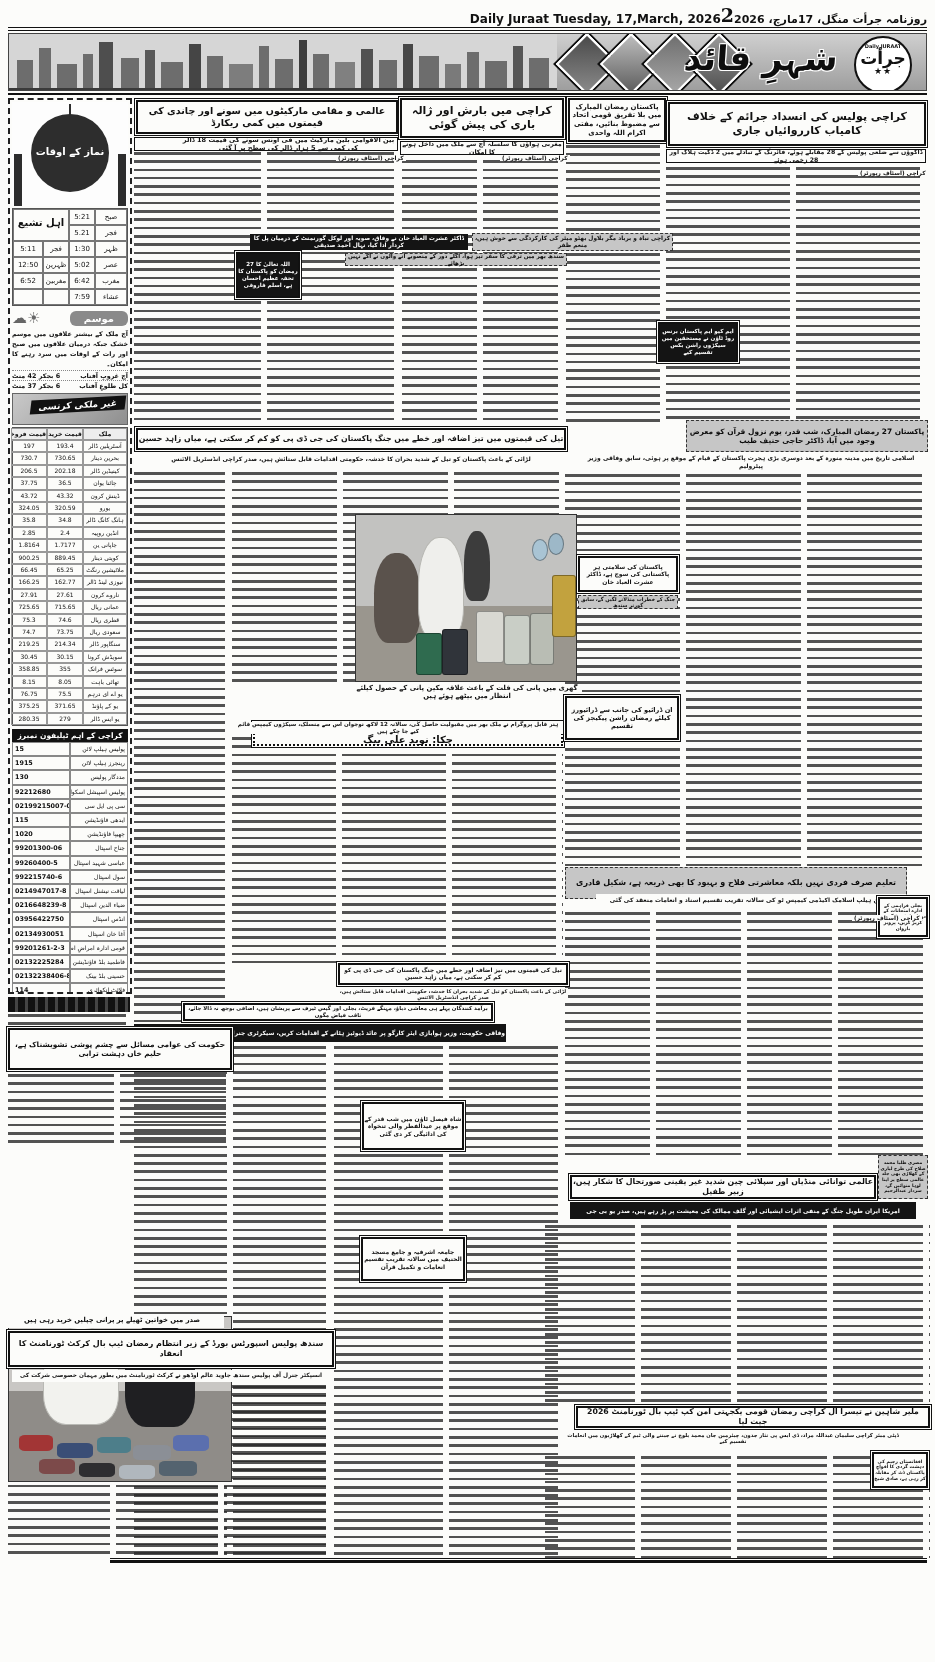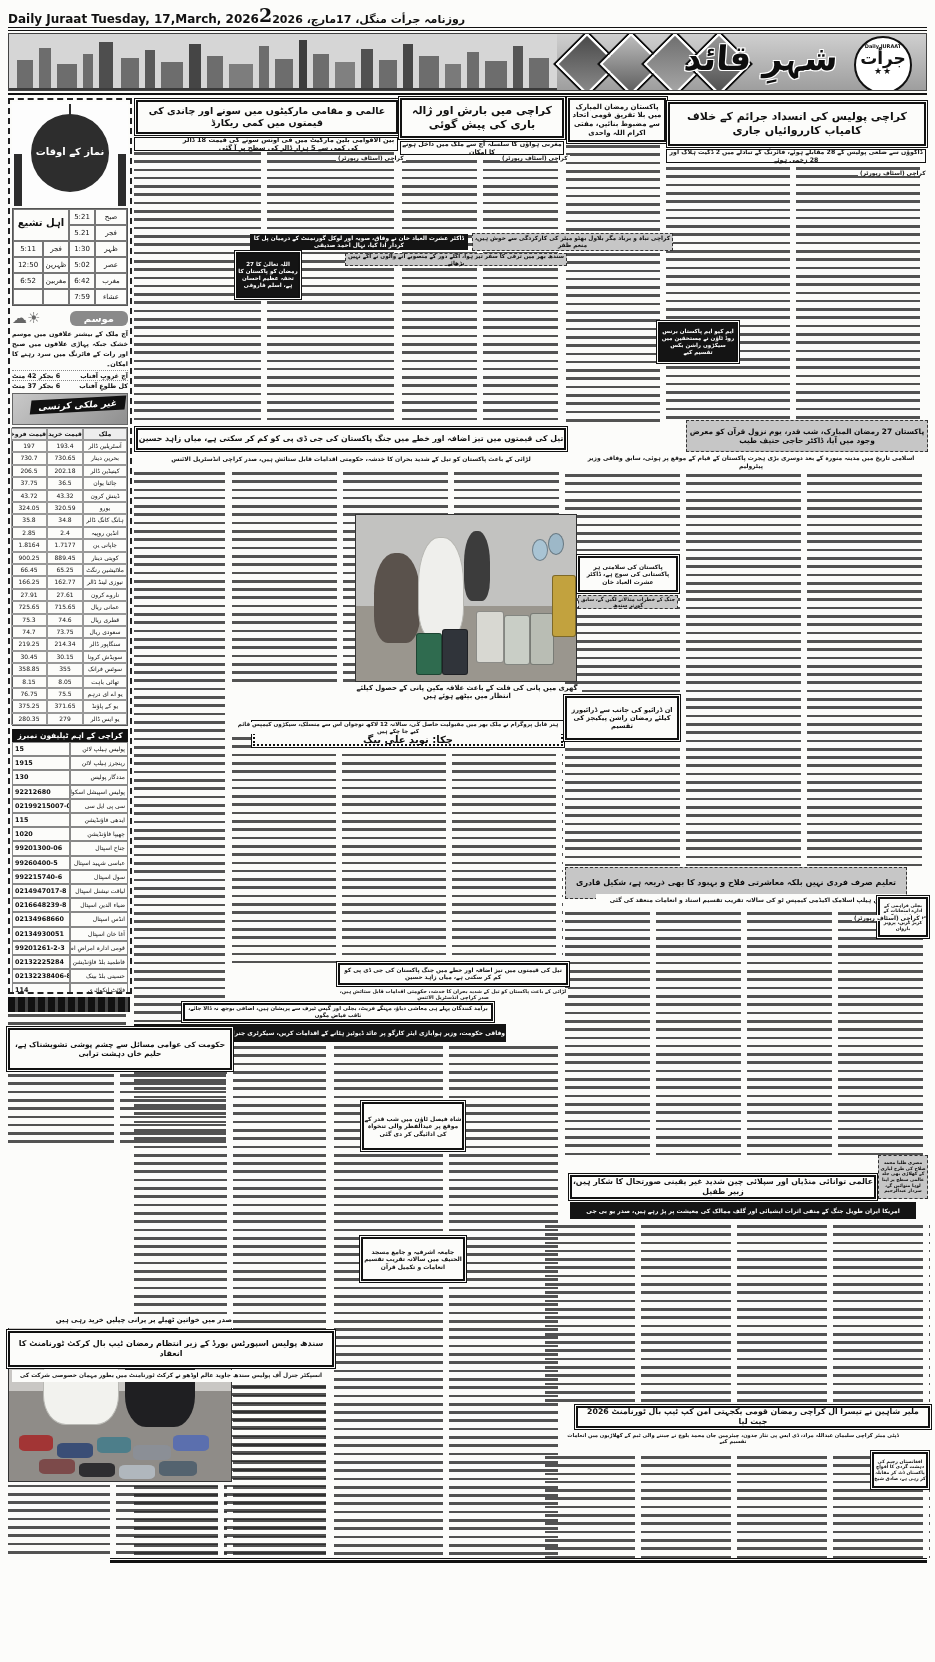--- a/index.html
+++ b/index.html
@@ -1,20 +1,20 @@
 <!DOCTYPE html>
 <html lang="ur"><head>
 <meta charset="utf-8">
 <style>
   html,body{margin:0;padding:0;background:#e8e8e6;}
   .page{position:relative;width:935px;height:1662px;background:#fcfcfa;margin:0 auto;
         font-family:"DejaVu Sans",sans-serif;color:#111;overflow:hidden;}
   .abs{position:absolute;box-sizing:border-box;}
   
-  .topbar{top:6px;left:8px;width:919px;height:20px;display:flex;justify-content:flex-start;align-items:flex-end;}
+  .topbar{top:6px;left:8px;width:919px;height:20px;display:flex;justify-content:flex-end;align-items:flex-end;}
   .topbar .en{font-size:12px;font-weight:bold;direction:ltr;}
   .topbar .pg{font-size:19px;font-weight:bold;font-family:"DejaVu Serif",serif;}
   .topbar .ur{font-size:11px;font-weight:bold;direction:rtl;}
   .rule-double{top:27px;left:8px;width:919px;height:0;border-top:4px double #111;}
   .masthead{top:33px;left:8px;width:919px;height:58px;background:linear-gradient(180deg,#cfcfcf,#9e9e9e);
             border:1px solid #444;overflow:hidden;}
   .mast-rule{top:93px;left:8px;width:919px;height:2px;background:#111;}
   .skyline{position:absolute;left:0;top:0;}
   .diamond{position:absolute;width:40px;height:40px;transform:rotate(45deg);border:2px solid #fff;
            box-shadow:0 0 0 2px #111;}
@@ -165,21 +165,21 @@
       <div>عشاء</div>
       <div>7:59</div>
       <div></div>
       <div></div>
     </div>
 
     <div class="wx-head">
       <span class="wx-label">موسم</span>
       <span class="wx-icon">☀☁</span>
     </div>
-    <div class="wx-text">آج ملک کے بیشتر علاقوں میں موسم خشک جبکہ پہاڑی علاقوں میں صبح اور رات کے فائرنگ میں سرد رہنے کا امکان۔</div>
+    <div class="wx-text">آج ملک کے بیشتر علاقوں میں موسم خشک جبکہ درمیان علاقوں میں صبح اور رات کے اوقات میں سرد رہنے کا امکان۔</div>
     <div class="sunline">
       <span>آج غروبِ آفتاب</span>
       <span>6 بجکر 42 منٹ</span>
     </div>
     <div class="sunline">
       <span>کل طلوعِ آفتاب</span>
       <span>6 بجکر 37 منٹ</span>
     </div>
 
     <div class="cur-head">
@@ -355,21 +355,21 @@
         <div class="phrow">
         <div class="lbl">لیاقت نیشنل اسپتال</div>
         <div class="num">0214947017-8</div>
       </div>
         <div class="phrow">
         <div class="lbl">ضیاء الدین اسپتال</div>
         <div class="num">0216648239-8</div>
       </div>
         <div class="phrow">
         <div class="lbl">انڈس اسپتال</div>
-        <div class="num">02134968660</div>
+        <div class="num">03956422750</div>
       </div>
         <div class="phrow">
         <div class="lbl">آغا خان اسپتال</div>
         <div class="num">02134930051</div>
       </div>
         <div class="phrow">
         <div class="lbl">قومی ادارہ امراضِ اطفال</div>
         <div class="num">99201261-2-3</div>
       </div>
         <div class="phrow">
@@ -492,19 +492,19 @@
     <div class="slip" style="left:10px;top:118px;width:34px;height:16px;background:#a23535;"></div>
     <div class="slip" style="left:48px;top:126px;width:36px;height:15px;background:#3a4e76;"></div>
     <div class="slip" style="left:88px;top:120px;width:34px;height:16px;background:#4d7e8a;"></div>
     <div class="slip" style="left:124px;top:128px;width:38px;height:15px;background:#8b8f96;"></div>
     <div class="slip" style="left:164px;top:118px;width:36px;height:16px;background:#5b6fae;"></div>
     <div class="slip" style="left:30px;top:142px;width:36px;height:15px;background:#7c4a4a;"></div>
     <div class="slip" style="left:70px;top:146px;width:36px;height:14px;background:#2e2e31;"></div>
     <div class="slip" style="left:110px;top:148px;width:36px;height:14px;background:#b0b7bd;"></div>
     <div class="slip" style="left:150px;top:144px;width:38px;height:15px;background:#54636f;"></div>
   </div>
-  <div class="abs cap" style="left:8px;top:1316px;width:224px;height:12px;text-align:right;">صدر میں خواتین ٹھیلے پر پرانی چپلیں خرید رہی ہیں</div>
+  <div class="abs cap" style="left:0;top:1316px;width:224px;height:12px;">صدر میں خواتین ٹھیلے پر پرانی چپلیں خرید رہی ہیں</div>
 
   <div class="abs hd h-box" style="left:8px;top:1331px;width:326px;height:36px;font-size:8px;">سندھ پولیس اسپورٹس بورڈ کے زیر انتظام رمضان ٹیپ بال کرکٹ ٹورنامنٹ کا انعقاد</div>
   <div class="abs hd h-plain" style="left:12px;top:1370px;width:318px;height:12px;font-size:5.8px;">انسپکٹر جنرل آف پولیس سندھ جاوید عالم اوڈھو نے کرکٹ ٹورنامنٹ میں بطور مہمان خصوصی شرکت کی</div>
 
   <div class="abs rule-bottom"></div>
 </div>
 
 </body></html>

